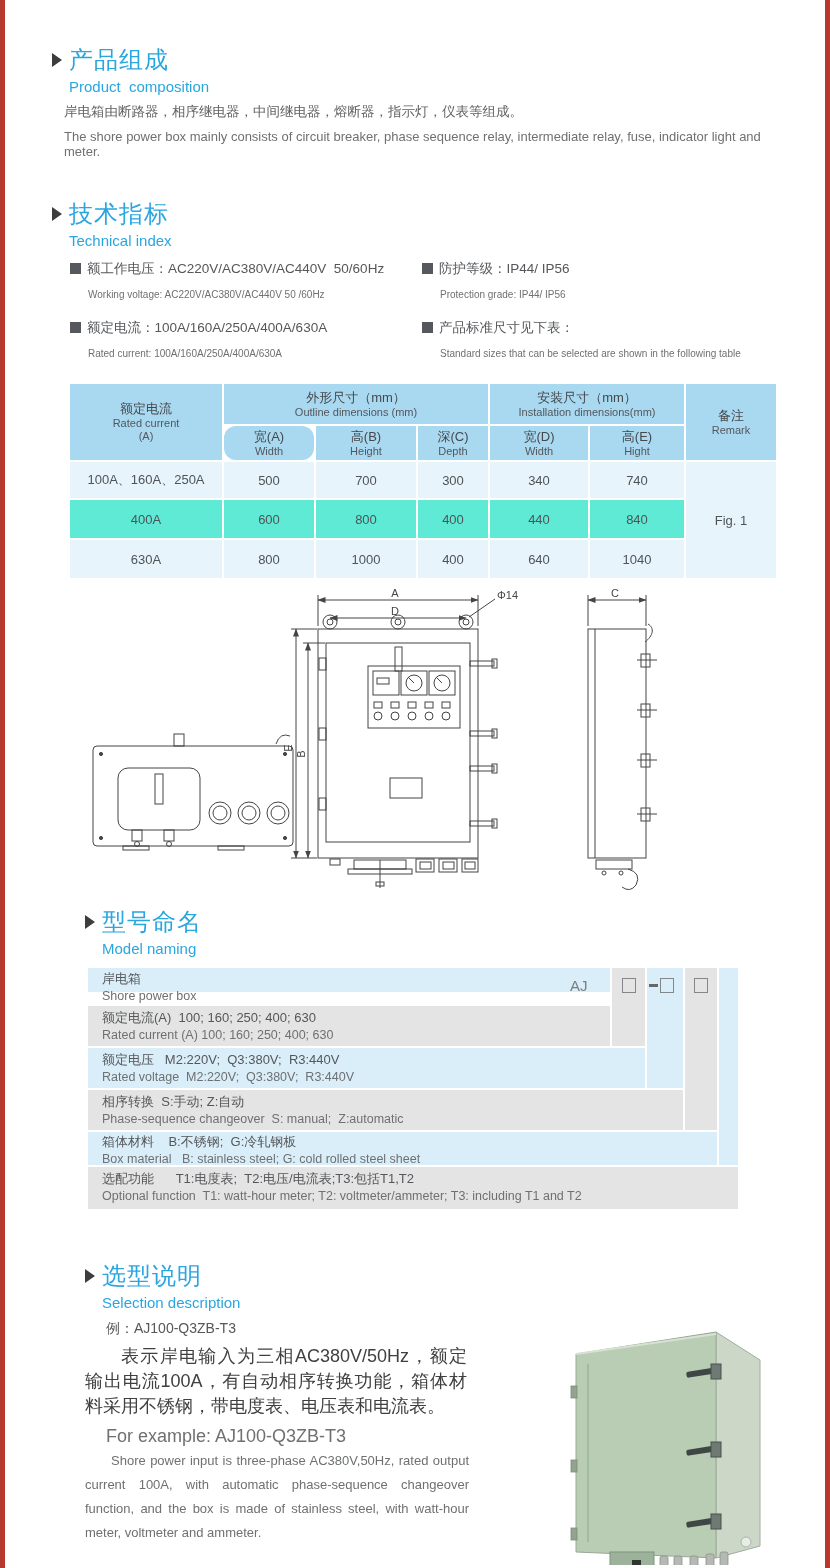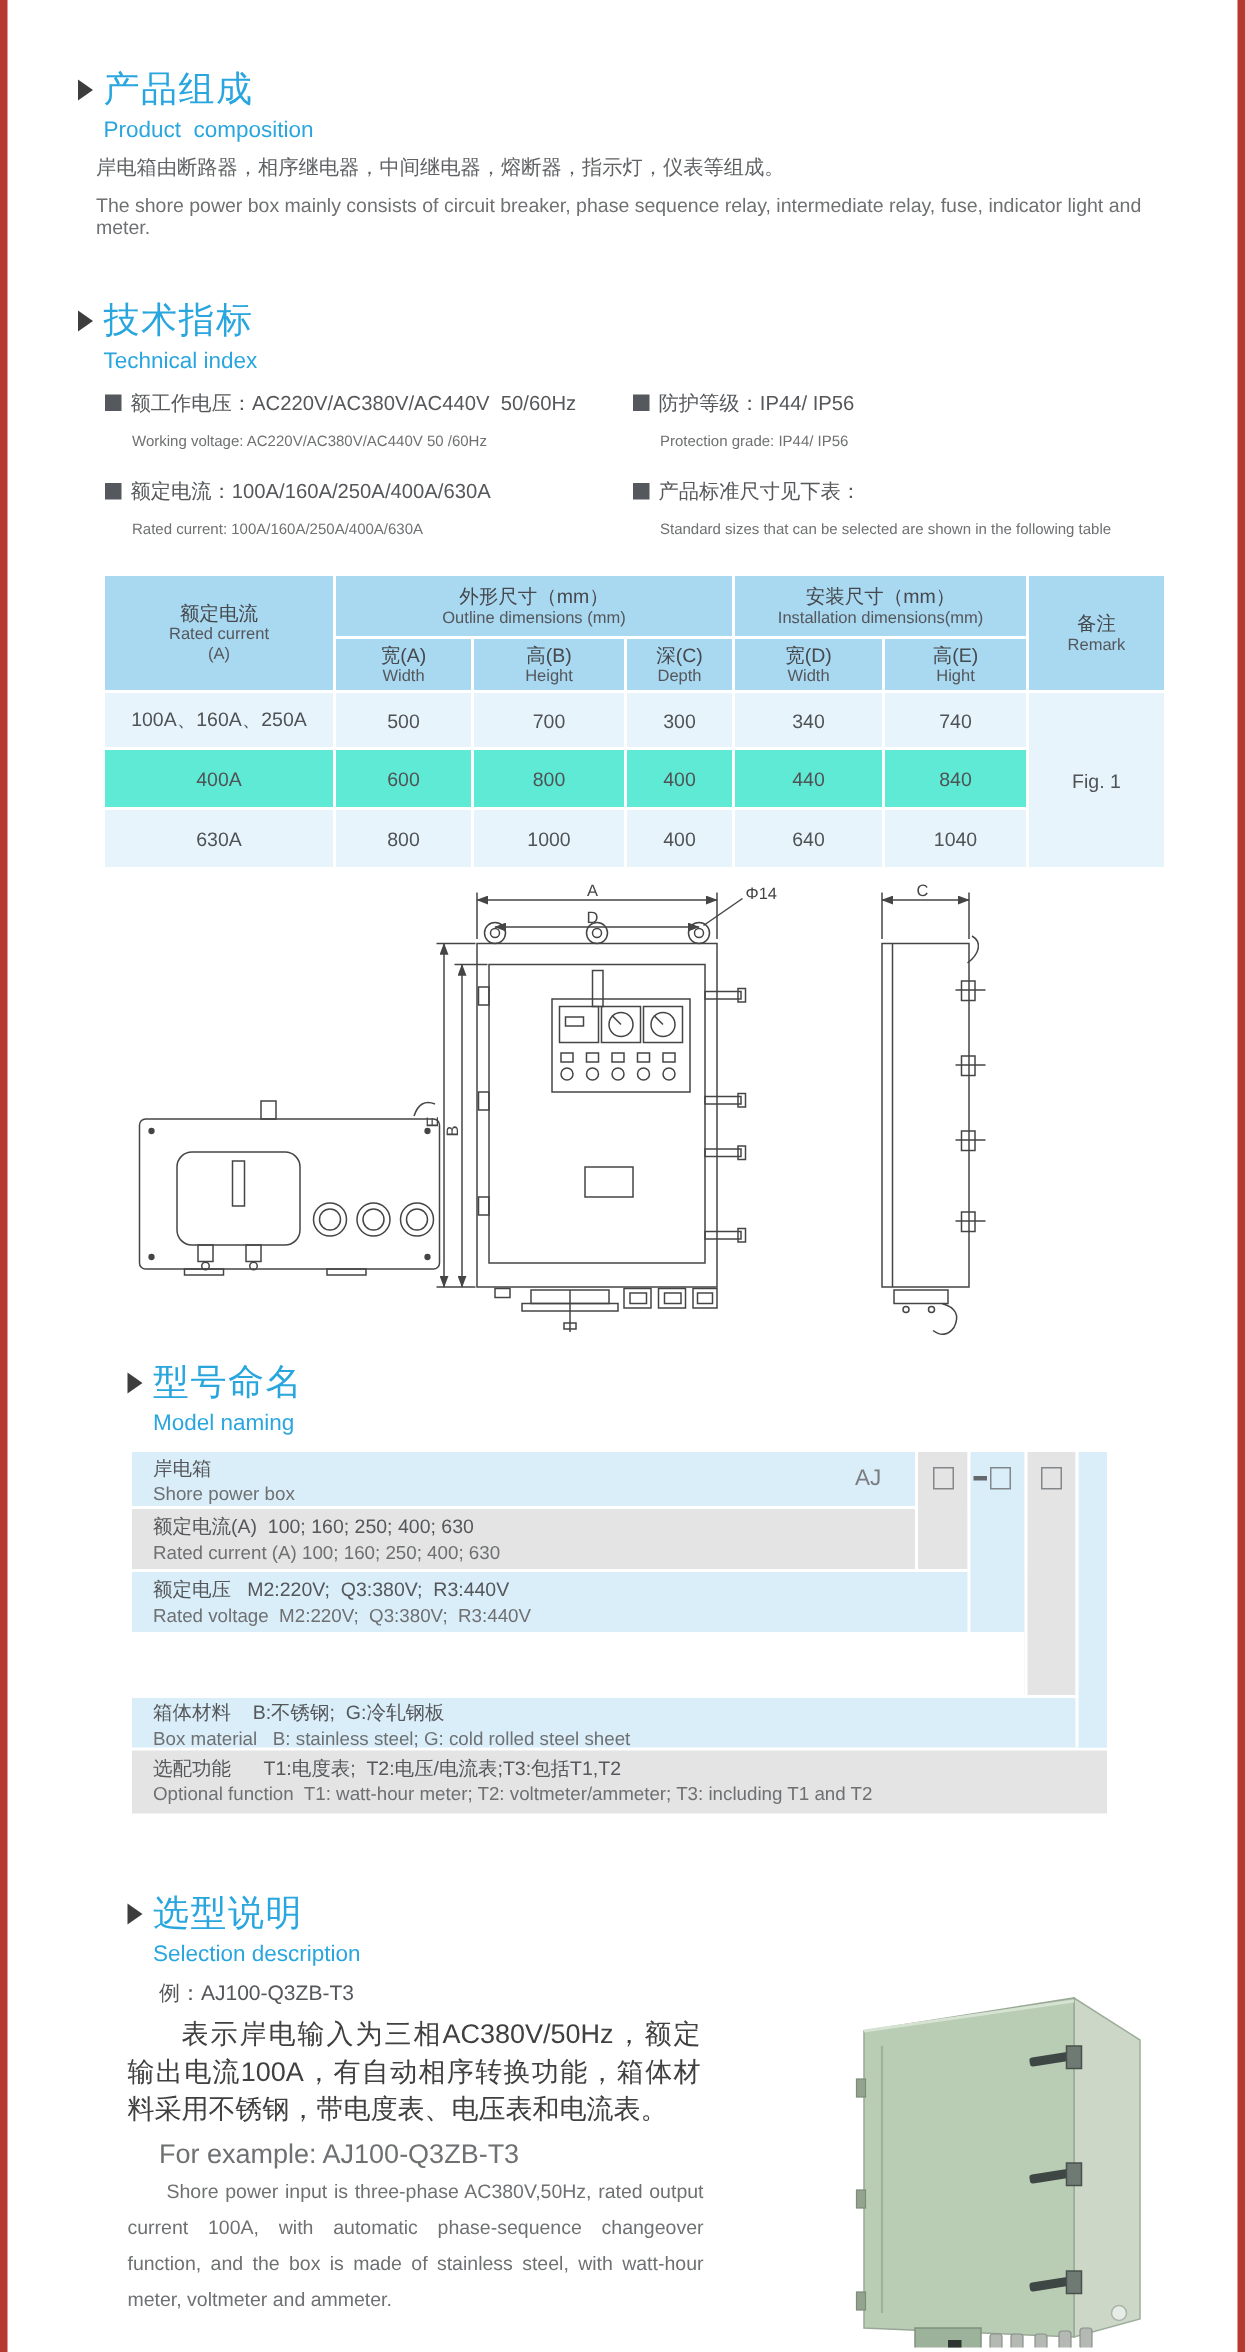--- a/index.html
+++ b/index.html
@@ -130,21 +130,21 @@
       <th class="th" colspan="2">
         <div class="cell-cn">安装尺寸（mm）</div>
         <div class="cell-en">Installation dimensions(mm)</div>
       </th>
       <th class="th" rowspan="2">
         <div class="cell-cn">备注</div>
         <div class="cell-en">Remark</div>
       </th>
     </tr>
     <tr>
-      <th class="th" style="height:34px;">
+      <th class="th" style="height:34px;border-radius:12px;">
         <div class="cell-cn">宽(A)</div>
         <div class="cell-en">Width</div>
       </th>
       <th class="th">
         <div class="cell-cn">高(B)</div>
         <div class="cell-en">Height</div>
       </th>
       <th class="th">
         <div class="cell-cn">深(C)</div>
         <div class="cell-en">Depth</div>
@@ -325,31 +325,35 @@
       <span class="tri"></span>
       <div>
         <div class="h-cn">型号命名</div>
         <div class="h-en">Model naming</div>
       </div>
     </div>
   </div>
 
   <div class="nm">
 
-    <div class="nm-row nm-blue" style="top:0;width:522px;height:36px;padding-top:2px;">
+    <div class="nm-row nm-blue" style="top:0;width:522px;height:24px;padding-top:2px;">
       <div class="nm-cn">岸电箱</div>
       <div class="nm-en">Shore power box</div>
     </div>
     <div class="nm-row nm-grey" style="top:38px;width:557px;height:40px;">
       <div class="nm-cn">额定电流(A)  100; 160; 250; 400; 630</div>
       <div class="nm-en">Rated current (A) 100; 160; 250; 400; 630</div>
     </div>
     <div class="nm-row nm-blue" style="top:80px;width:595px;height:40px;">
       <div class="nm-cn">额定电压   M2:220V;  Q3:380V;  R3:440V</div>
       <div class="nm-en">Rated voltage  M2:220V;  Q3:380V;  R3:440V</div>
+    </div>
+    <div class="nm-row nm-grey" style="top:122px;width:629px;height:40px;">
+      <div class="nm-cn">相序转换  S:手动; Z:自动</div>
+      <div class="nm-en">Phase-sequence changeover  S: manual;  Z:automatic</div>
     </div>
     <div class="nm-row nm-blue" style="top:164px;width:650px;height:33px;padding-top:1px;">
       <div class="nm-cn">箱体材料    B:不锈钢;  G:冷轧钢板</div>
       <div class="nm-en">Box material   B: stainless steel; G: cold rolled steel sheet</div>
     </div>
     <div class="nm-row nm-grey" style="top:199px;width:650px;height:42px;">
       <div class="nm-cn">选配功能      T1:电度表;  T2:电压/电流表;T3:包括T1,T2</div>
       <div class="nm-en">Optional function  T1: watt-hour meter; T2: voltmeter/ammeter; T3: including T1 and T2</div>
     </div>
 

